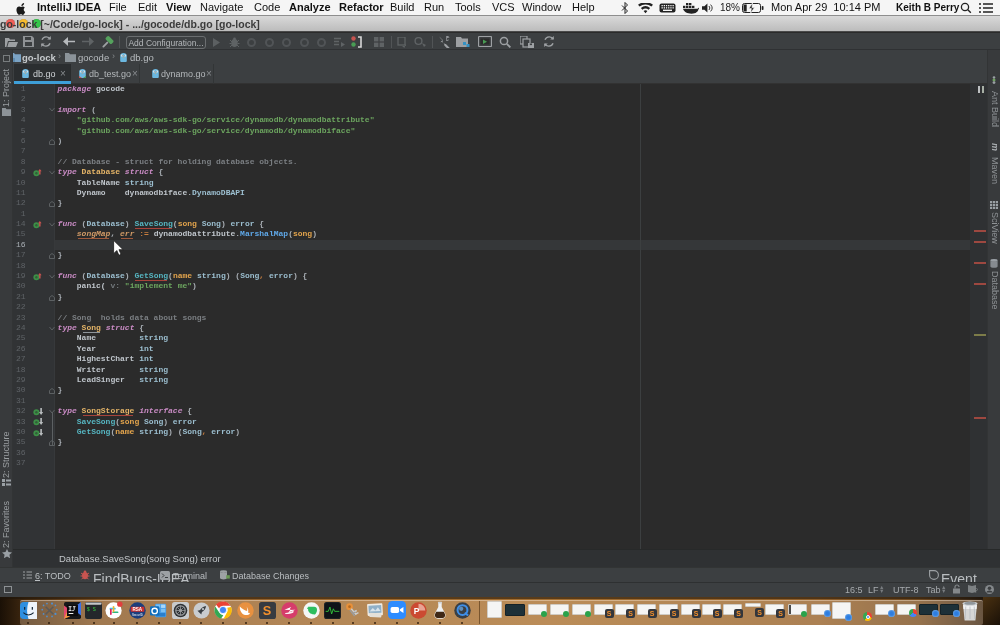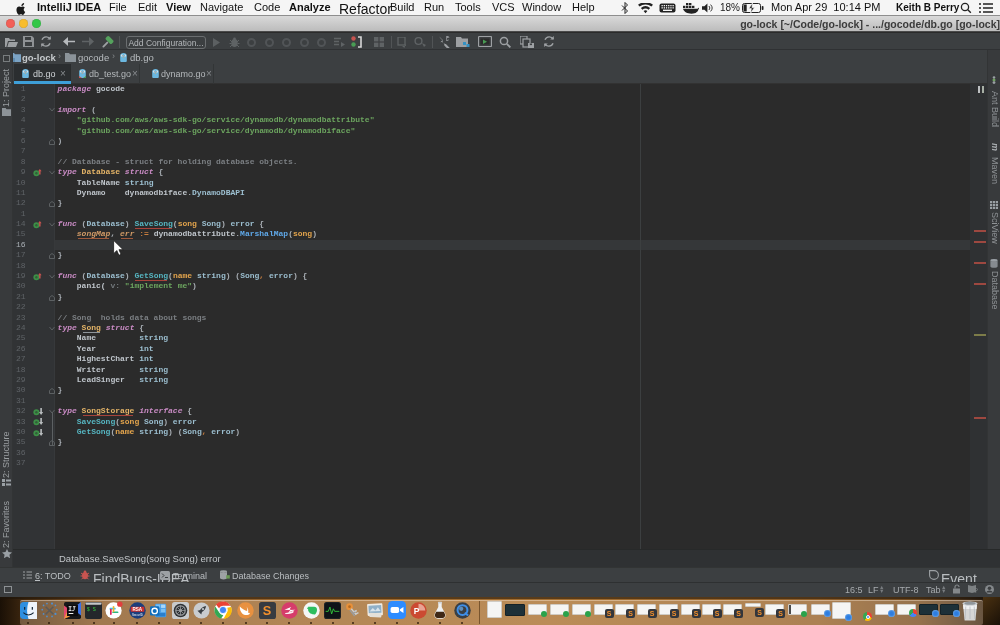--- a/index.html
+++ b/index.html
@@ -26,21 +26,21 @@
     <svg class="a" style="left:15px;top:2px" width="12" height="13" viewBox="0 0 12 13">
       <path fill="#1a1a1a" d="M8.4 3.1c.5-.6.8-1.4.7-2.2-.7.1-1.5.5-2 1.1-.4.5-.8 1.3-.7 2.1.8.1 1.5-.4 2-1zm1.8 6.9c-.4.9-.6 1.3-1.1 2-.7 1-1.7 1.1-2.2.6-.6-.4-1.2-.4-1.8 0-.6.4-1.5.4-2.2-.6C1.4 10.1 1 7.3 2 5.8c.7-1 1.8-1.2 2.4-1.2.6 0 1.2.4 1.6.4.4 0 1.1-.5 1.9-.4.7.1 1.4.4 1.9 1.1-1.6 1-1.4 3.2.4 4.3z"></path>
     </svg>
     <span class="a" style="left:37px;top:1px;font-size:11px;font-weight:bold;color:#111">IntelliJ IDEA</span>
     <span class="a" style="left:109px;top:1px;font-size:11px;font-weight:normal;color:#111">File</span>
     <span class="a" style="left:138px;top:1px;font-size:11px;font-weight:normal;color:#111">Edit</span>
     <span class="a" style="left:166px;top:1px;font-size:11px;font-weight:bold;color:#111">View</span>
     <span class="a" style="left:200px;top:1px;font-size:11px;font-weight:normal;color:#111">Navigate</span>
     <span class="a" style="left:254px;top:1px;font-size:11px;font-weight:normal;color:#111">Code</span>
     <span class="a" style="left:289px;top:1px;font-size:11px;font-weight:bold;color:#111">Analyze</span>
-    <span class="a" style="left:339px;top:1px;font-size:14px;font-weight:normal;color:#111">Refactor</span>
+    <span class="a" style="left:339px;top:1px;font-size:11px;font-weight:bold;color:#111">Refactor</span>
     <span class="a" style="left:390px;top:1px;font-size:11px;font-weight:normal;color:#111">Build</span>
     <span class="a" style="left:424px;top:1px;font-size:11px;font-weight:normal;color:#111">Run</span>
     <span class="a" style="left:455px;top:1px;font-size:11px;font-weight:normal;color:#111">Tools</span>
     <span class="a" style="left:492px;top:1px;font-size:11px;font-weight:normal;color:#111">VCS</span>
     <span class="a" style="left:522px;top:1px;font-size:11px;font-weight:normal;color:#111">Window</span>
     <span class="a" style="left:572px;top:1px;font-size:11px;font-weight:normal;color:#111">Help</span>
     <svg class="a" style="left:621px;top:2px" width="8" height="12" viewBox="0 0 8 12">
       <path fill="none" stroke="#222" stroke-width="1" d="M4 0.5v11M4 0.5l2.5 2.5L1 8.5M4 11.5L6.5 9 1 3.5"></path>
     </svg>
     <svg class="a" style="left:638px;top:3px" width="15" height="11" viewBox="0 0 15 11">
@@ -96,21 +96,21 @@
       <g stroke="#222" stroke-width="1.4">
         <path d="M4 1h10M4 5h10M4 9h10"></path>
         <path d="M0 1h2M0 5h2M0 9h2"></path>
       </g>
     </svg>
   </div>
 <div class="a" style="left:0;top:16px;width:1000px;height:16px;background:linear-gradient(#d9d9d9,#bcbcbc);border-bottom:1px solid #4a4a4a">
     <div class="a" style="left:5.5px;top:3px;width:9px;height:9px;border-radius:50%;background:#f35f57;box-shadow:inset 0 0 1px rgba(0,0,0,.35)"></div>
     <div class="a" style="left:18.5px;top:3px;width:9px;height:9px;border-radius:50%;background:#f8bd2f;box-shadow:inset 0 0 1px rgba(0,0,0,.35)"></div>
     <div class="a" style="left:31.5px;top:3px;width:9px;height:9px;border-radius:50%;background:#33c748;box-shadow:inset 0 0 1px rgba(0,0,0,.35)"></div>
-    <div class="a" style="left:0;top:2px;width:1000px;text-align:right;font-size:10.5px;font-weight:bold;color:#3b3b3b">go-lock [~/Code/go-lock] - .../gocode/db.go [go-lock]</div>
+    <div class="a" style="left:0;top:2px;width:1000px;text-align:left;font-size:10.5px;font-weight:bold;color:#3b3b3b">go-lock [~/Code/go-lock] - .../gocode/db.go [go-lock]</div>
   </div>
 <div class="a" style="left:0;top:33px;width:1000px;height:17px;background:#3c3f41;border-bottom:1px solid #2f3133">
     <svg class="a" style="left:5px;top:4px" width="13" height="10" viewBox="0 0 13 10">
       <path fill="#9da0a3" d="M0 1h4l1 1.4h5V4H3L1.4 10H0zM3.8 5h9.2L11 10H2.3z"></path>
     </svg>
     <svg class="a" style="left:23px;top:3px" width="11" height="11" viewBox="0 0 11 11">
       <path fill="#8f9295" d="M0 0h9l2 2v9H0zM2 1v3h6V1zM2 6v4h7V6z"></path>
       <rect x="5" y="1.4" width="1.6" height="2" fill="#3c3f41"></rect>
     </svg>
     <svg class="a" style="left:40px;top:3px" width="12" height="11" viewBox="0 0 12 11">

